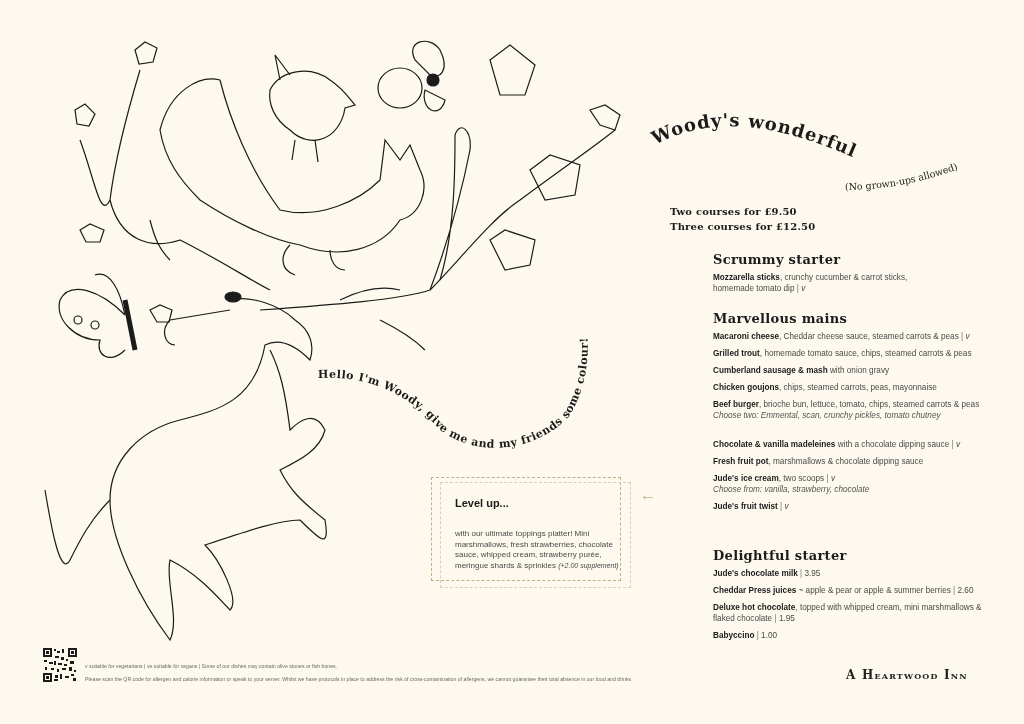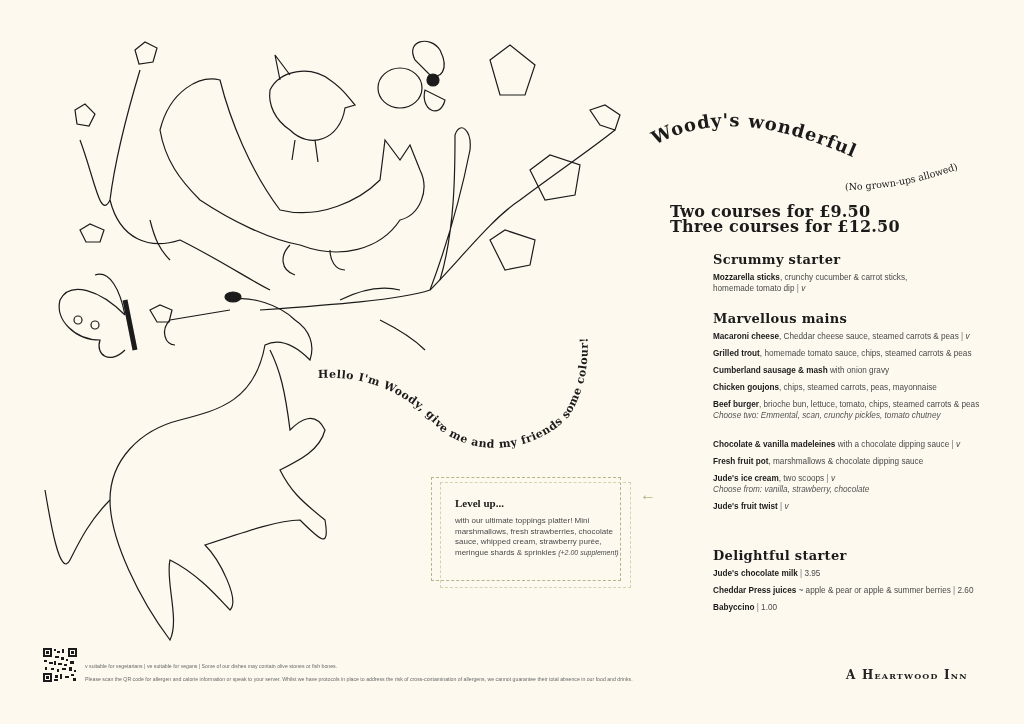--- a/index.html
+++ b/index.html
@@ -7,38 +7,38 @@
     width: 1024px; height: 724px; overflow: hidden;
     background: #fdf9ef;
     font-family: "Liberation Sans", sans-serif;
     color: #1b1b1b;
     position: relative;
   }
   .illus { position: absolute; left: 0; top: 0; width: 640px; height: 660px; }
   .title-svg { position: absolute; left: 640px; top: 110px; width: 360px; height: 90px; }
   .hello-svg { position: absolute; left: 300px; top: 320px; width: 310px; height: 150px; }
 
-  .prices { position: absolute; left: 670px; top: 204px; font-family: "DejaVu Serif", serif; font-weight: bold; font-size: 16px; line-height: 15px; letter-spacing: 0.2px; }
+  .prices { position: absolute; left: 670px; top: 204px; font-family: "DejaVu Serif", serif; font-weight: bold; font-size: 10px; line-height: 15px; letter-spacing: 0.2px; }
   .section { position: absolute; left: 669px; width: 320px; margin-left: 44px; }
   .section h2 { font-family: "DejaVu Serif", serif; font-weight: bold; font-size: 13px; margin: 0 0 5px 0; letter-spacing: 0.3px; }
   .item { font-size: 8.2px; line-height: 11px; color: #4a4a4a; margin-bottom: 6px; }
   .item b { color: #1b1b1b; font-weight: bold; }
   .item .note { display: block; font-style: italic; color: #555; }
   .item .pipe { color: #777; }
 
   .levelup {
     position: absolute; left: 431px; top: 477px; width: 190px; height: 104px;
     border: 1px dashed #b7b489; box-sizing: border-box;
   }
   .levelup-inner {
     position: absolute; left: 8px; top: 4px; width: 191px; height: 106px;
     border: 1px dashed #d6d2b0; box-sizing: border-box;
   }
   .levelup-content { position: absolute; left: 455px; top: 497px; width: 170px; }
-  .levelup-content h3 { font-family: Liberation Serif, serif; font-weight: bold; font-size: 11px; margin: 0 0 7px 0; }
+  .levelup-content h3 { font-family: Liberation Sans, sans-serif; font-weight: bold; font-size: 11px; margin: 0 0 20px 0; }
   .levelup-content p { margin: 0; font-size: 8px; line-height: 10.5px; color: #4a4a4a; }
   .levelup-content i { font-size: 7px; }
   .arrow { position: absolute; left: 640px; top: 487px; color: #b0b77a; font-size: 16px; line-height: 16px; }
 
   .qr { position: absolute; left: 43px; top: 648px; width: 34px; height: 34px; }
   .footnote { position: absolute; left: 85px; font-size: 5.2px; color: #6a6a6a; white-space: nowrap; }
   .brand { position: absolute; left: 846px; top: 668px; font-family: "DejaVu Serif", serif; font-size: 12px; letter-spacing: 1.2px; font-variant: small-caps; color: #222; font-weight: bold; }
 </style>
 </head>
 <body>
@@ -171,20 +171,23 @@
   </div>
 </div>
 
 <div class="section" style="top:548px">
   <h2>Delightful starter</h2>
   <div class="item">
     <b>Jude's chocolate milk</b> <span class="pipe">|</span> <span>3.95</span>
   </div>
   <div class="item">
     <b>Cheddar Press juices</b><span>  ~  apple &amp; pear or apple &amp; summer berries</span> <span class="pipe">|</span> <span>2.60</span>
+  </div>
+  <div class="item" style="width:290px">
+    <b>Deluxe hot chocolate</b><span>, topped with whipped cream, mini marshmallows &amp; flaked chocolate</span> <span class="pipe">|</span> <span>1.95</span>
   </div>
   <div class="item">
     <b>Babyccino</b> <span class="pipe">|</span> <span>1.00</span>
   </div>
 </div>
 
 <div class="levelup">
   <div class="levelup-inner"></div>
 </div>
 <div class="levelup-content">

